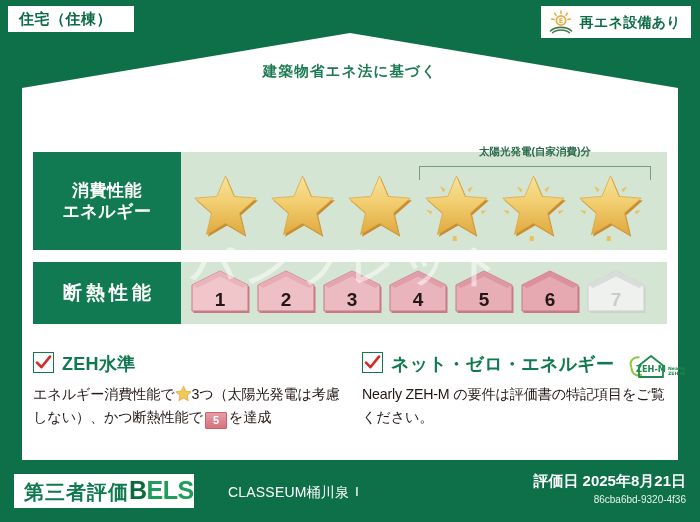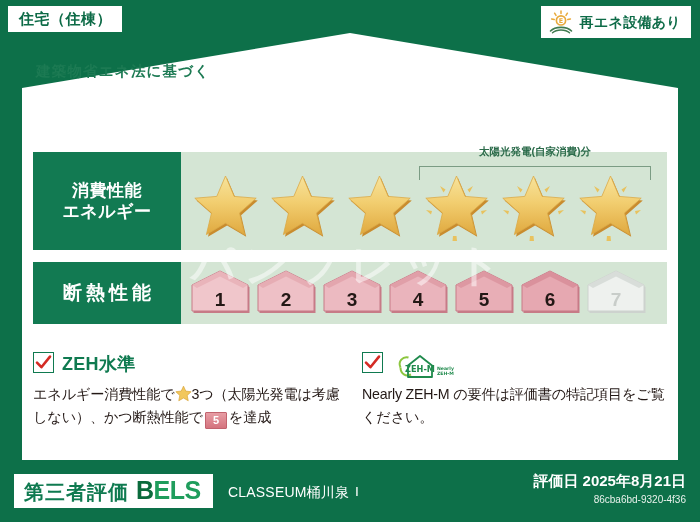--- a/index.html
+++ b/index.html
@@ -19,21 +19,21 @@
     position: absolute;
     left: 22px; top: 33px;
     width: 656px; height: 427px;
     background: #ffffff;
     clip-path: polygon(0% 12.9%, 50% 0%, 100% 12.9%, 100% 100%, 0% 100%);
   }
 
   
   .tag-dwelling {
     position: absolute; left: 8px; top: 6px;
-    padding: 5px 10px 6px 11px;
+    padding: 5px 22px 6px 11px;
     background: #ffffff;
     color: #0d6b47;
     font-size: 15px; font-weight: bold;
     letter-spacing: .5px;
     line-height: 1;
   }
 
   
   .tag-renew {
     position: absolute; right: 9px; top: 6px;
@@ -43,22 +43,21 @@
     line-height: 1;
   }
   .tag-renew .rtext {
     color: #0d6b47; font-size: 14px; font-weight: bold; letter-spacing: .3px;
   }
   .sun-icon { width: 26px; height: 24px; display:block; }
 
   
   .title-wrap {
     position: absolute; left: 0; right: 0; top: 62px;
-    text-align: left;
-    padding-left: 36px;
+    text-align: center;
   }
   .title-sub {
     color: #1c7a53;
     font-size: 14.5px; font-weight: bold; letter-spacing: 1.2px;
   }
   .title-main {
     margin-top: 4px;
     color: #0f5c3e;
     font-size: 27px; font-weight: bold; letter-spacing: 1.5px;
   }
@@ -188,22 +187,22 @@
   }
 
   
   .footer {
     position: absolute; left: 0; right: 0; bottom: 0; height: 60px;
     background: #0d7049;
   }
   .bels-box {
     position: absolute; left: 14px; top: 12px;
     background: #ffffff;
-    padding: 4px 12px 5px 10px;
-    display: flex; align-items: baseline; gap: 7px;
+    padding: 4px 0 5px 10px;
+    display: flex; align-items: baseline; 
     line-height: 1;
   }
   .bels-jp {
     color: #0f7a50; font-size: 20px; font-weight: bold; letter-spacing: 1px;
   }
   .bels-en {
     color: #1f9d5c; font-size: 25px; font-weight: bold; letter-spacing: -.5px;
   }
   .bels-en .b-dark { color: #0b6b3c; }
   .bldg-name {
@@ -465,20 +464,21 @@
     </div>
   </div>
 
   <div class="stmt stmt-right">
     <div class="stmt-head">
       <span class="chk">
         <svg viewBox="0 0 17 17" aria-hidden="true">
           <path d="M2 8.6 L6.4 13.2 L15 2.6" fill="none" stroke="#d42b24" stroke-width="2.6" stroke-linecap="round" stroke-linejoin="round"></path>
         </svg>
       </span>
+      <span class="stmt-title">ネット・ゼロ・エネルギー</span>
       <span class="zehm-logo">
         <svg viewBox="0 0 62 30" aria-hidden="true">
           <path d="M5.5 15.5 C2.5 9.5 8 4 13.5 5.5" fill="none" stroke="#8cc63f" stroke-width="2"></path>
           <path d="M5.5 15.5 C5.5 22 11 25 16 22.5" fill="none" stroke="#8cc63f" stroke-width="2"></path>
           <path d="M13 13.5 L25 4 L37 13.5 L37 25 L13 25 Z" fill="none" stroke="#1f8a4c" stroke-width="1.8" stroke-linejoin="round"></path>
           <text x="25" y="20.4" font-size="8.2" fill="#1f8a4c" text-anchor="middle" font-weight="bold" font-family="DejaVu Sans, sans-serif">ZEH-M</text>
           <text x="42" y="18" font-size="4.6" fill="#1f8a4c" font-weight="bold" font-family="DejaVu Sans, sans-serif">Nearly</text>
           <text x="42" y="23" font-size="4.6" fill="#1f8a4c" font-weight="bold" font-family="DejaVu Sans, sans-serif">ZEH-M</text>
         </svg>
       </span>

